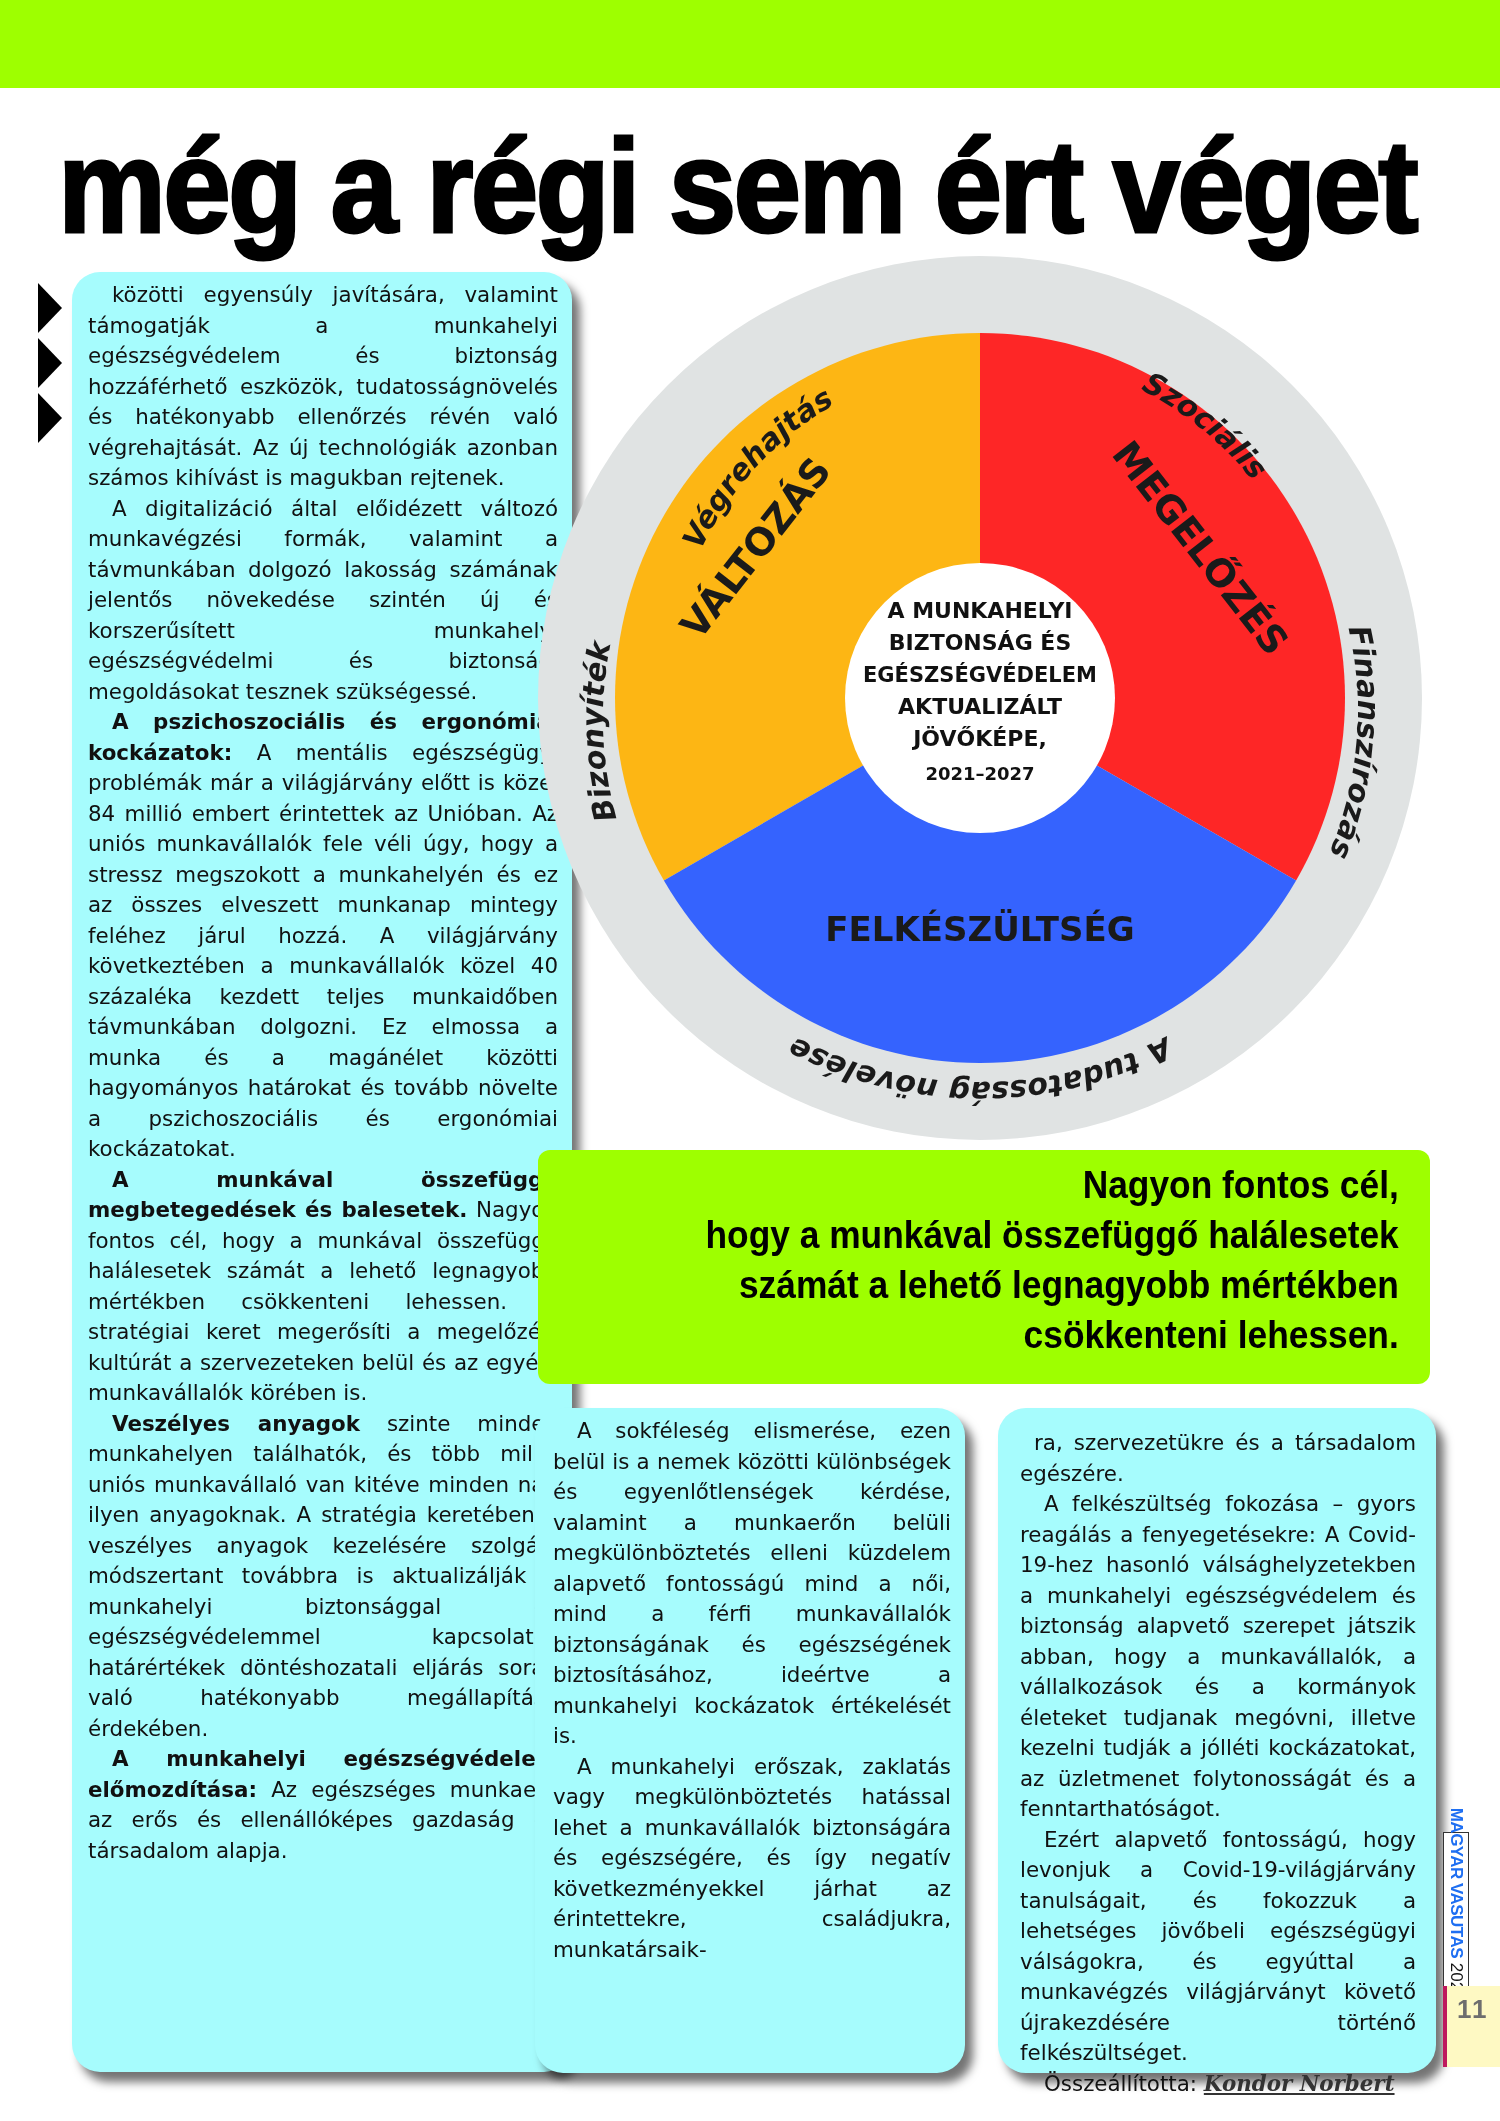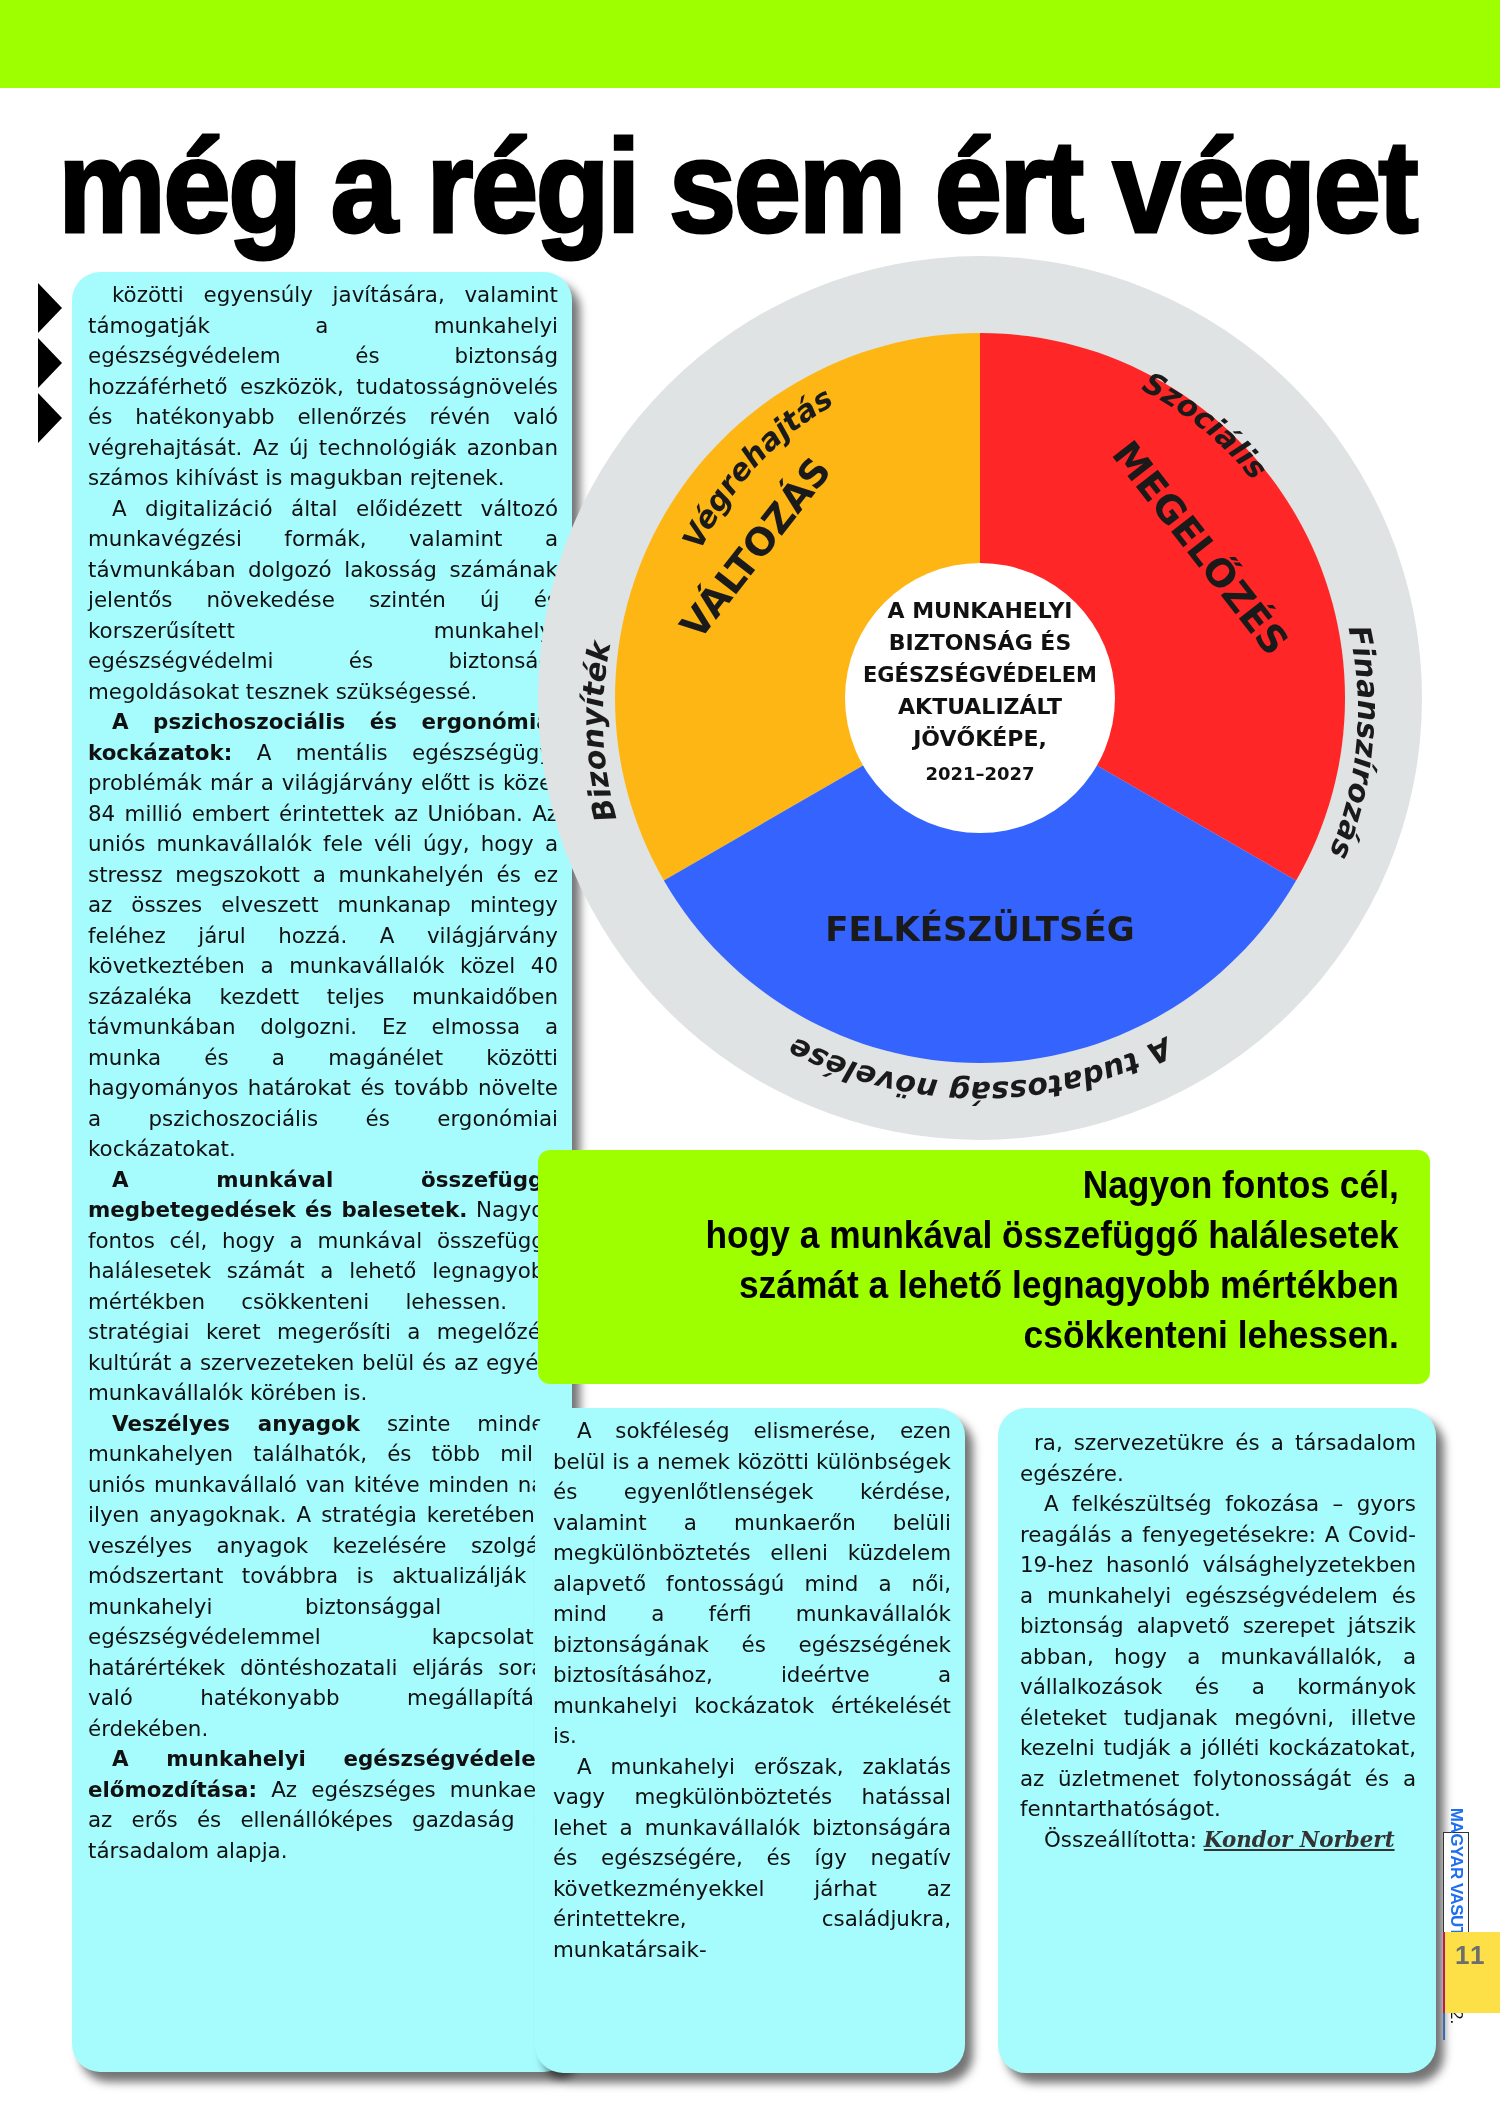--- a/index.html
+++ b/index.html
@@ -32,22 +32,22 @@
              background:#9eff00; border-radius:12px; box-sizing:border-box; padding-top:10px;
              text-align:right; font-family:"Liberation Sans", sans-serif; font-weight:bold;
              font-size:38px; line-height:50px; color:#000; }
   .callout div { transform:scaleX(0.93); }
   .side-label { position:absolute; left:1443px; top:1832px; width:26px; height:168px;
                 border:1px solid #333; background:#fff; box-sizing:border-box; }
   .side-label-inner { position:absolute; left:50%; top:50%; transform:translate(-50%,-50%) rotate(90deg);
                       white-space:nowrap; font-family:"Liberation Sans", sans-serif; font-size:17px; }
   .side-brand { color:#1e6ff2; font-weight:bold; letter-spacing:-0.5px; }
   .side-issue { color:#111; }
-  .page-tab { position:absolute; left:1443px; top:1932px; width:57px; height:81px; background:#fde047;
-              border-left:2px solid #be185d; box-sizing:border-box; }
+  .page-tab { position:absolute; left:1443px; top:1986px; width:57px; height:81px; background:#fef9c3;
+              border-left:4px solid #be185d; box-sizing:border-box; }
   .page-num { position:absolute; left:10px; top:8px; font-family:"Liberation Sans", sans-serif;
               font-weight:bold; font-size:26px; color:#6e6e6e; letter-spacing:2px; }
   .page-line { position:absolute; left:1443px; top:2000px; width:2px; height:40px; background:#3a6bb0; }
 </style>
 </head>
 <body>
 
 <div class="top-band"></div>
 <h1 class="headline">még a régi sem ért véget</h1>
 
@@ -122,20 +122,21 @@
 </div>
 
 <div class="box col-mid">
   <p>A sokféleség elismerése, ezen belül is a nemek közötti különbségek és egyenlőtlenségek kérdése, valamint a munkaerőn belüli megkülönböztetés elleni küzdelem alapvető fontosságú mind a női, mind a férfi munkavállalók biztonságának és egészségének biztosításához, ideértve a munkahelyi kockázatok értékelését is.</p>
   <p>A munkahelyi erőszak, zaklatás vagy megkülönböztetés hatással lehet a munkavállalók biztonságára és egészségére, és így negatív következményekkel járhat az érintettekre, családjukra, munkatársaik-</p>
 </div>
 
 <div class="box col-right">
   <p style="text-indent:14px">ra, szervezetükre és a társadalom egészére.</p>
   <p>A felkészültség fokozása – gyors reagálás a fenyegetésekre: A Covid-19-hez hasonló válsághelyzetekben a munkahelyi egészségvédelem és biztonság alapvető szerepet játszik abban, hogy a munkavállalók, a vállalkozások és a kormányok életeket tudjanak megóvni, illetve kezelni tudják a jólléti kockázatokat, az üzletmenet folytonosságát és a fenntarthatóságot.</p>
+  <p>Ezért alapvető fontosságú, hogy levonjuk a Covid-19-világjárvány tanulságait, és fokozzuk a lehetséges jövőbeli egészségügyi válságokra, és egyúttal a munkavégzés világjárványt követő újrakezdésére történő felkészültséget.</p>
   <p class="author">
     <span>Összeállította: </span><span class="author-name">Kondor Norbert</span>
   </p>
 </div>
 
 <div class="side-label">
   <div class="side-label-inner">
     <span class="side-brand">MAGYAR VASUTAS</span>
     <span class="side-issue">2022. 2.</span>
   </div>

